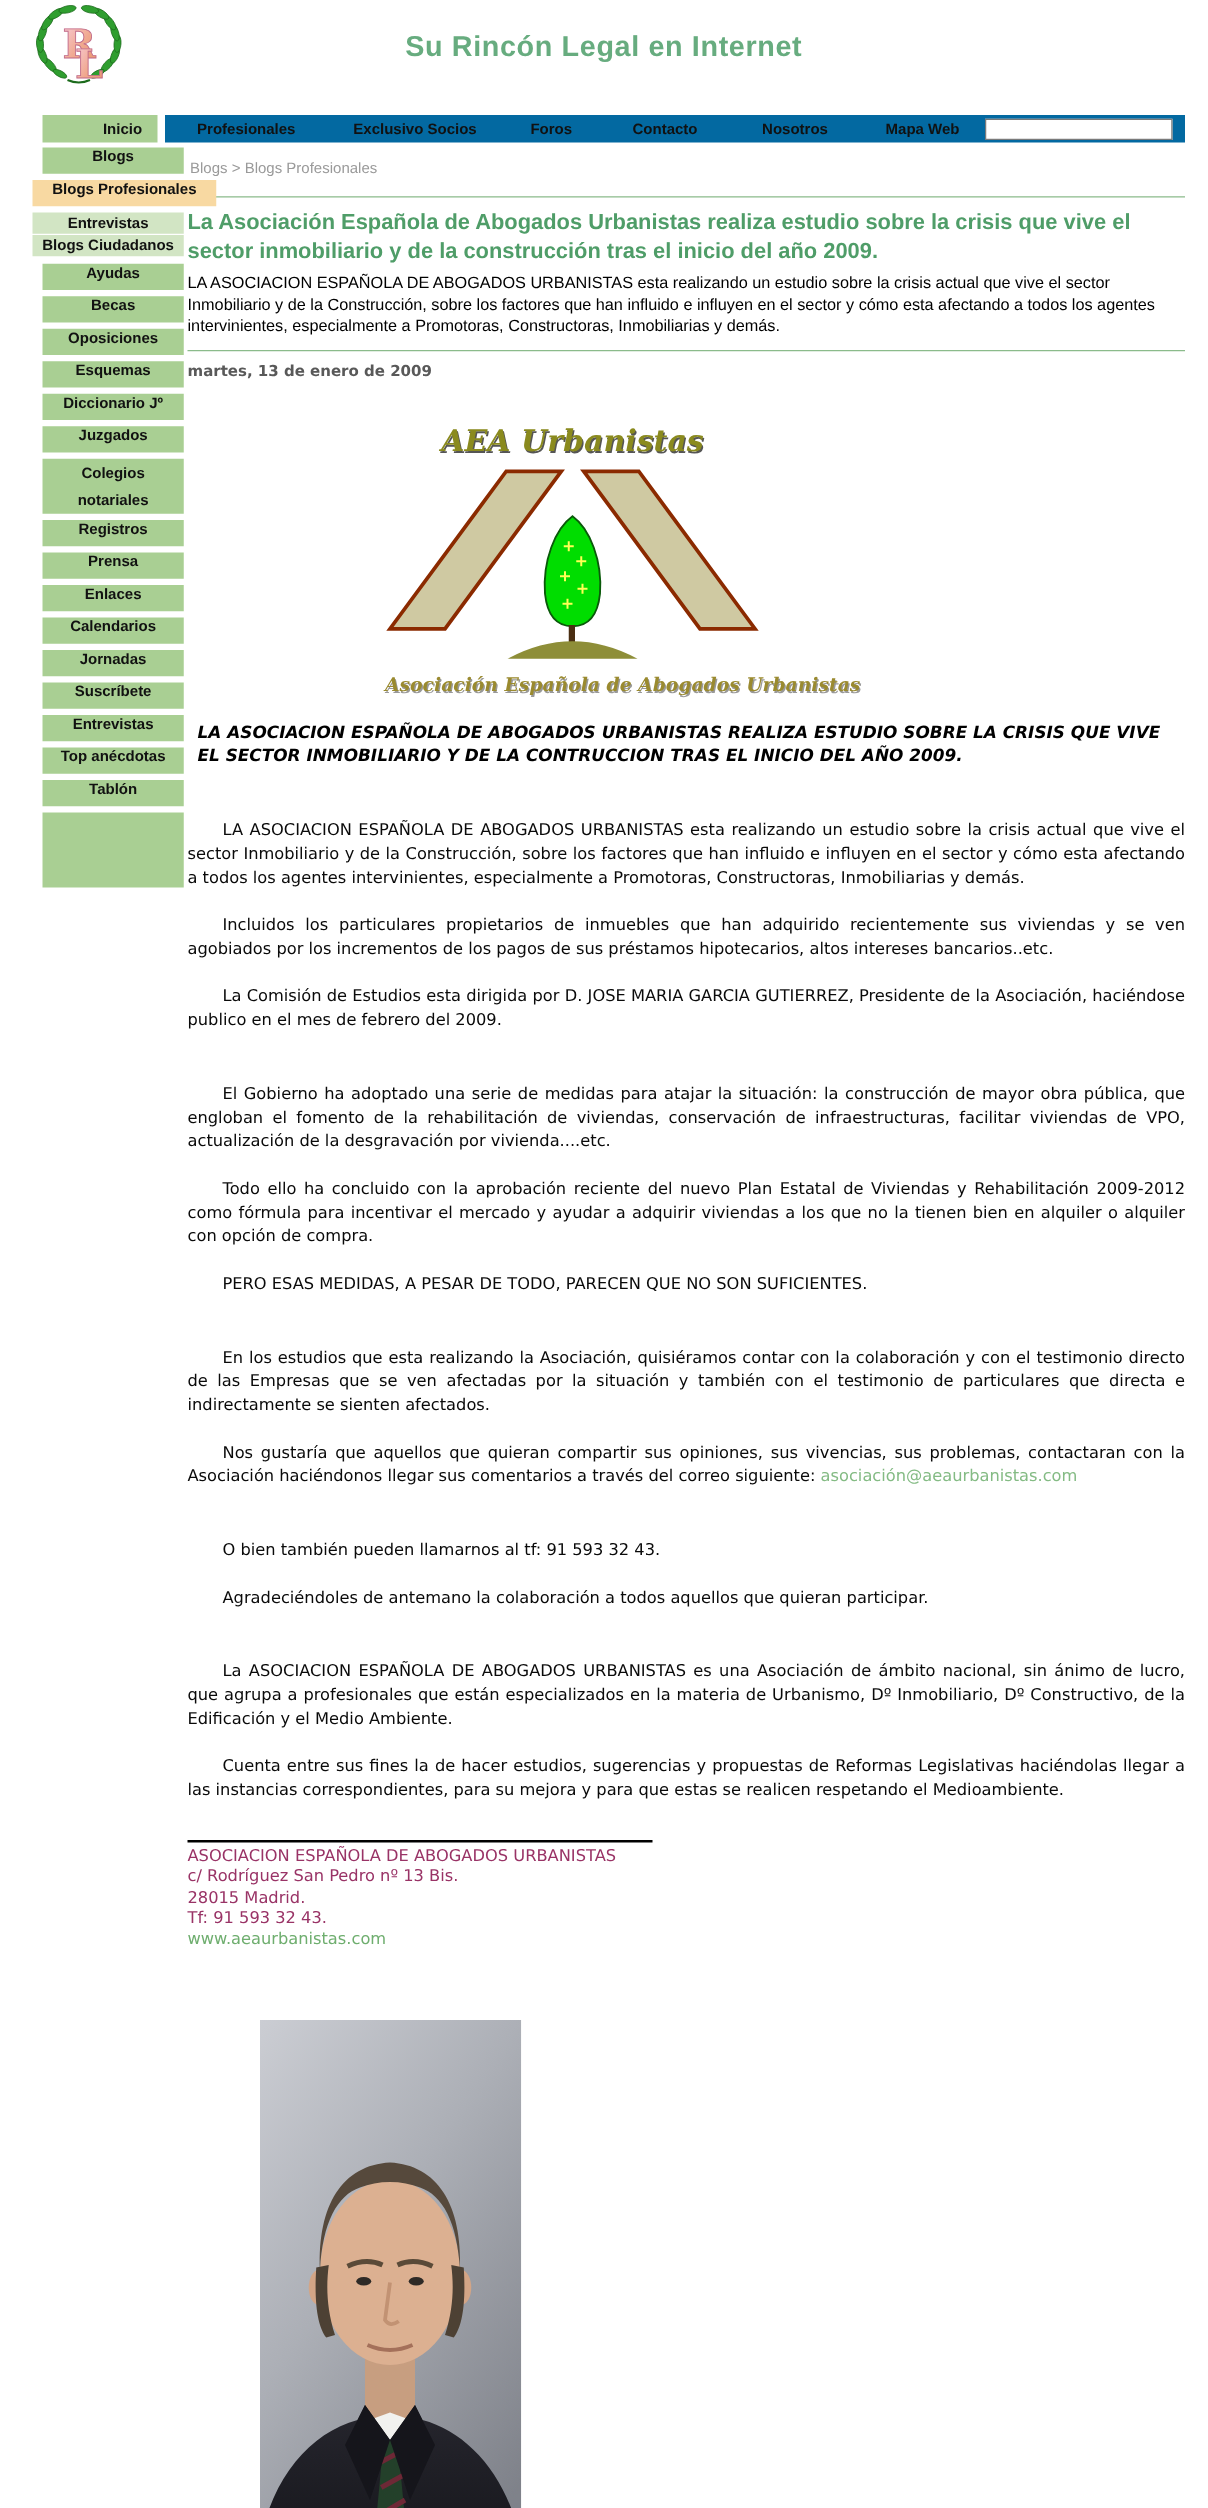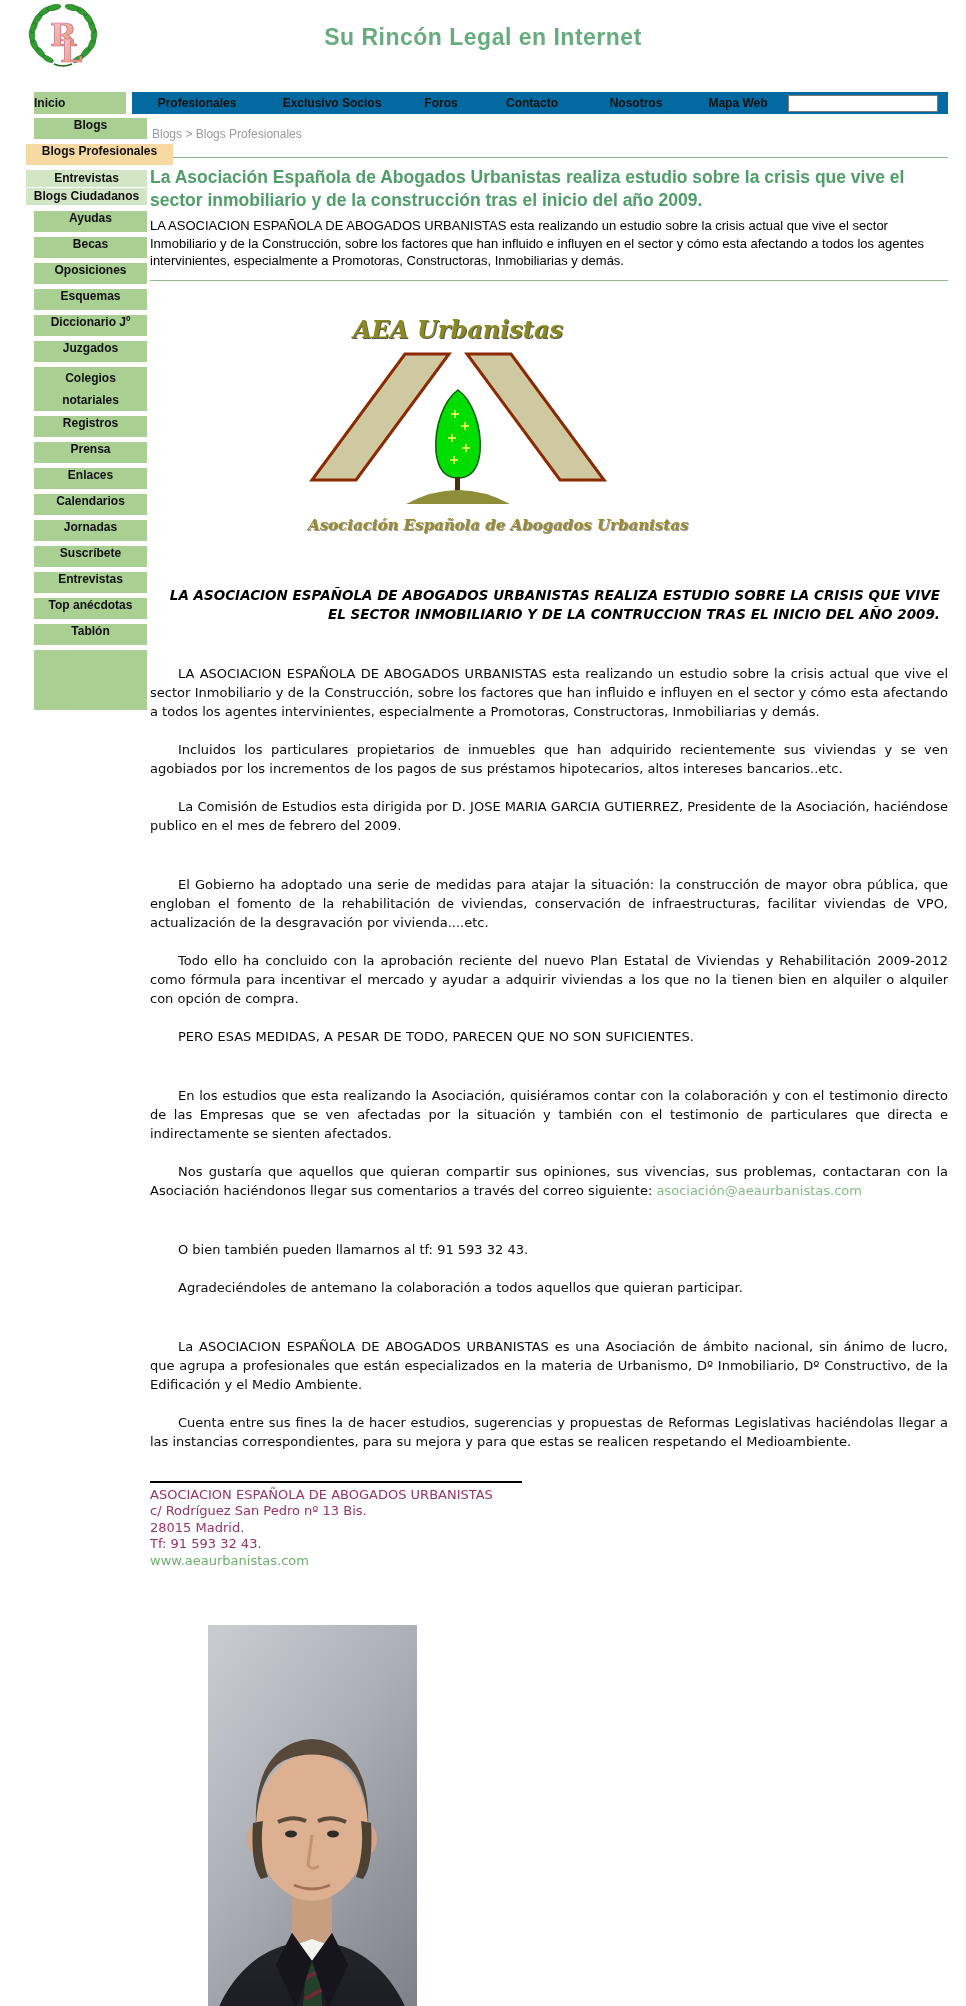--- a/index.html
+++ b/index.html
@@ -9,22 +9,22 @@
 
   
   .header { position:relative; height:92px; }
   .wreath { position:absolute; left:24px; top:4px; cursor:pointer; }
   .site-title { position:absolute; left:0; right:0; top:24px; text-align:center;
     font-family:"Liberation Sans",sans-serif; font-size:23px; font-weight:bold;
     color:#67ac7f; letter-spacing:.5px; }
 
   
   .navrow { display:flex; margin:0 18px 0 26px; height:22px; }
-  .nav-home { width:113px; margin-left:8px; background:#a9cf93; text-align:left;
-    font:bold 12px/22px "Liberation Sans",sans-serif; cursor:pointer; }
+  .nav-home { width:113px; margin-left:8px; background:#a9cf93; text-align:center;
+    font:bold 12px/22px "Liberation Sans",sans-serif; cursor:pointer;padding-left:36px; }
   .nav-main { flex:1; margin-left:6px; background:#0369a1; display:flex; align-items:center; }
   .nav-item { font:bold 12px "Liberation Sans",sans-serif; text-align:center; cursor:pointer; }
   .w1{width:130px}.w2{width:140px}.w3{width:78px}.w4{width:104px}.w5{width:104px}.w6{width:100px}
   .nav-search { margin-left:auto; margin-right:10px; width:150px; height:17px;
     border:1px solid #7a7a7a; background:#fff; font:11px "Liberation Sans",sans-serif; padding:0 3px; }
 
   
   .layout { display:flex; align-items:flex-start; }
   .sidebar { width:121px; margin-left:26px; flex:none; padding-top:4px; position:relative; z-index:2; }
   .sb { height:21px; line-height:21px; margin:0 0 5px 8px; width:113px; background:#a9cf93;
@@ -45,21 +45,21 @@
   .date { margin-top:9px; font-weight:bold; font-size:12px; color:#595959; }
 
   
   .aea { margin:34px 0 0 158px; width:300px; text-align:center; }
   .aea-title { font-family:"DejaVu Serif",serif; font-style:italic; font-weight:bold;
     font-size:24px; color:#8a8a1e; text-shadow:1px 1px 0 #555; }
   .aea-art { margin-top:8px; }
   .aea-caption { margin-top:2px; font-family:"DejaVu Serif",serif; font-style:italic; font-weight:bold;
     font-size:15px; color:#9a8a2f; text-shadow:1px 1px 0 #999; white-space:nowrap; }
 
-  .heading { margin-top:52px; text-align:right; font-weight:bold; font-style:italic;
+  .heading { margin-top:20px; text-align:left; font-weight:bold; font-style:italic;
     font-size:13.5px; line-height:19px; color:#000; padding:0 8px; }
 
   .para { margin-top:19px; font-size:13px; line-height:19px; text-align:justify;
     text-indent:28px; color:#0a0a0a; }
   .para.gl { margin-top:40px; }
   .green-link { color:#84bb84; text-decoration:none; cursor:pointer; }
 
   .bline { width:372px; border:0; border-top:2px solid #000; margin-top:30px; }
   .contact { margin-top:4px; font-size:13px; line-height:16.5px; color:#993366; }
   .contact .site { color:#6fae6f; cursor:pointer; }
@@ -154,20 +154,21 @@
         <span>Blogs Profesionales</span>
       </div>
 
       <hr class="ghr">
 
       <div class="art-title">La Asociación Española de Abogados Urbanistas realiza estudio sobre la crisis que vive el sector inmobiliario y de la construcción tras el inicio del año 2009.</div>
       <div class="intro">LA ASOCIACION ESPAÑOLA DE ABOGADOS URBANISTAS esta realizando un estudio sobre la crisis actual que vive el sector Inmobiliario y de la Construcción, sobre los factores que han influido e influyen en el sector y cómo esta afectando a todos los agentes intervinientes, especialmente a Promotoras, Constructoras, Inmobiliarias y demás.</div>
 
       <hr class="ghr" style="margin-top:10px">
 
+      <div class="date">martes, 13 de enero de 2009</div>
 
       <div class="aea">
         <div class="aea-title">AEA Urbanistas</div>
         <div class="aea-art">
           <svg width="300" height="158" viewBox="0 0 300 158">
             <polygon points="97,2 141,2 48,128 4,128" fill="#cfc9a2" stroke="#8b2a00" stroke-width="3"></polygon>
             <polygon points="159,2 203,2 296,128 252,128" fill="#cfc9a2" stroke="#8b2a00" stroke-width="3"></polygon>
             <path d="M150,38 C136,48 126,74 128,100 C130,119 139,126 150,126 C161,126 170,119 172,100 C174,74 164,48 150,38 Z" fill="#00dd00" stroke="#0a5a0a" stroke-width="1.5"></path>
             <g stroke="#ffff55" stroke-width="1.6">
               <path d="M143,62 h8 M147,58 v8"></path>

